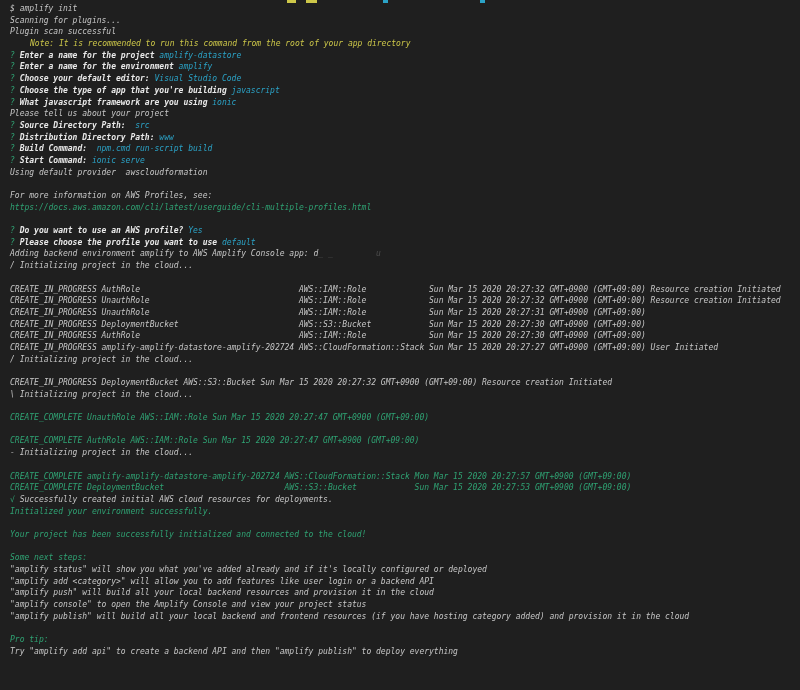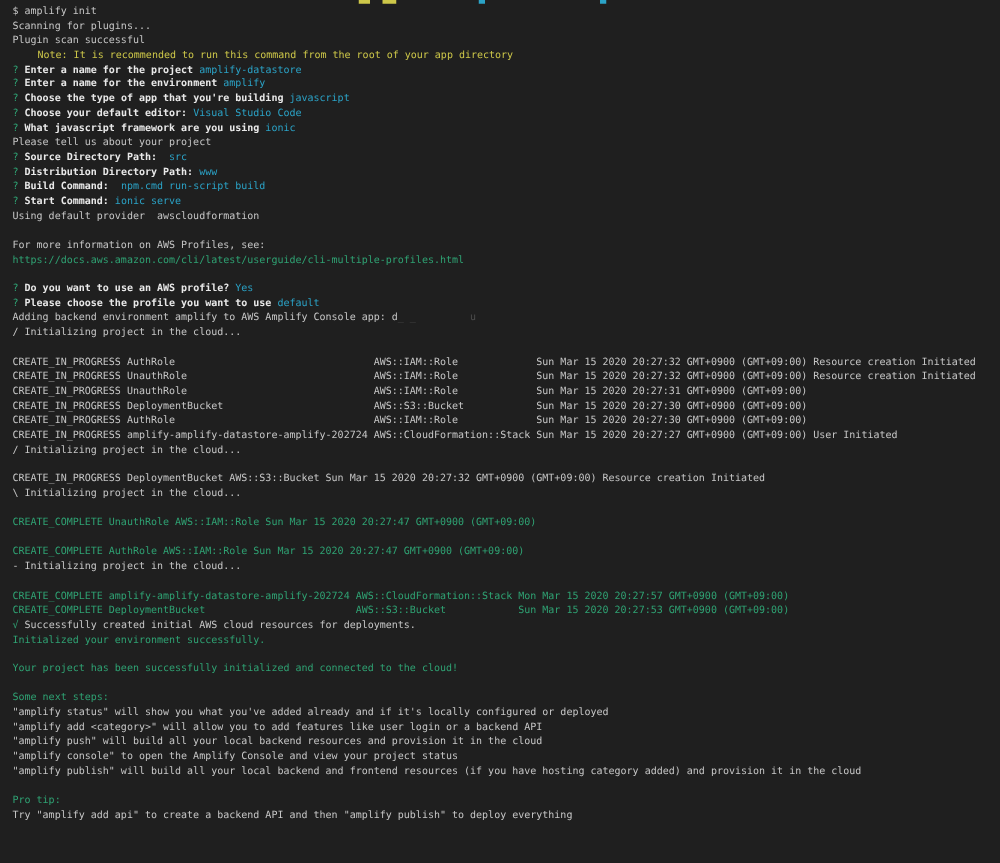--- a/index.html
+++ b/index.html
@@ -14,20 +14,21 @@
     position: relative;
     width: 800px;
     height: 690px;
     box-sizing: border-box;
     padding: 3px 0 0 10px;
     font-family: "DejaVu Sans Mono", "Liberation Mono", monospace;
     font-size: 8px;
     line-height: 11.7px;
     color: #c6c6c6;
     cursor: text;
+    font-style: italic;
   }
   .line { white-space: pre; height: 11.7px; }
   .c-fg     { color: #c6c6c6; }
   .c-green  { color: #2fa273; }
   .c-cyan   { color: #2ba3c7; }
   .c-yellow { color: #cdc749; padding-left: 20px; }
   .c-dim    { color: #4d4d4d; }
   .b        { font-weight: bold; color: #e9e9e9; }
   .frag {
     position: absolute;
@@ -47,22 +48,22 @@
       <div class="frag frag-cyan" style="left: 383px; width: 5px;"></div>
       <div class="frag frag-cyan" style="left: 480px; width: 5px;"></div>
     </div>
   <div id="lines">
       <div class="line"><span class="c-fg">$ amplify init</span></div>
       <div class="line"><span class="c-fg">Scanning for plugins...</span></div>
       <div class="line"><span class="c-fg">Plugin scan successful</span></div>
       <div class="line"><span class="c-yellow">Note: It is recommended to run this command from the root of your app directory</span></div>
       <div class="line"><span class="c-green">? </span><span class="c-fg b">Enter a name for the project </span><span class="c-cyan">amplify-datastore</span></div>
       <div class="line"><span class="c-green">? </span><span class="c-fg b">Enter a name for the environment </span><span class="c-cyan">amplify</span></div>
+      <div class="line"><span class="c-green">? </span><span class="c-fg b">Choose your default editor: </span><span class="c-cyan">Visual Studio Code</span></div>
       <div class="line"><span class="c-green">? </span><span class="c-fg b">Choose the type of app that you're building </span><span class="c-cyan">javascript</span></div>
-      <div class="line"><span class="c-green">? </span><span class="c-fg b">Choose your default editor: </span><span class="c-cyan">Visual Studio Code</span></div>
       <div class="line"><span class="c-green">? </span><span class="c-fg b">What javascript framework are you using </span><span class="c-cyan">ionic</span></div>
       <div class="line"><span class="c-fg">Please tell us about your project</span></div>
       <div class="line"><span class="c-green">? </span><span class="c-fg b">Source Directory Path: </span><span class="c-cyan"> src</span></div>
       <div class="line"><span class="c-green">? </span><span class="c-fg b">Distribution Directory Path: </span><span class="c-cyan">www</span></div>
       <div class="line"><span class="c-green">? </span><span class="c-fg b">Build Command: </span><span class="c-cyan"> npm.cmd run-script build</span></div>
       <div class="line"><span class="c-green">? </span><span class="c-fg b">Start Command: </span><span class="c-cyan">ionic serve</span></div>
       <div class="line"><span class="c-fg">Using default provider  awscloudformation</span></div>
       <div class="line"><span class="c-fg"> </span></div>
       <div class="line"><span class="c-fg">For more information on AWS Profiles, see:</span></div>
       <div class="line"><span class="c-green">https://docs.aws.amazon.com/cli/latest/userguide/cli-multiple-profiles.html</span></div>

